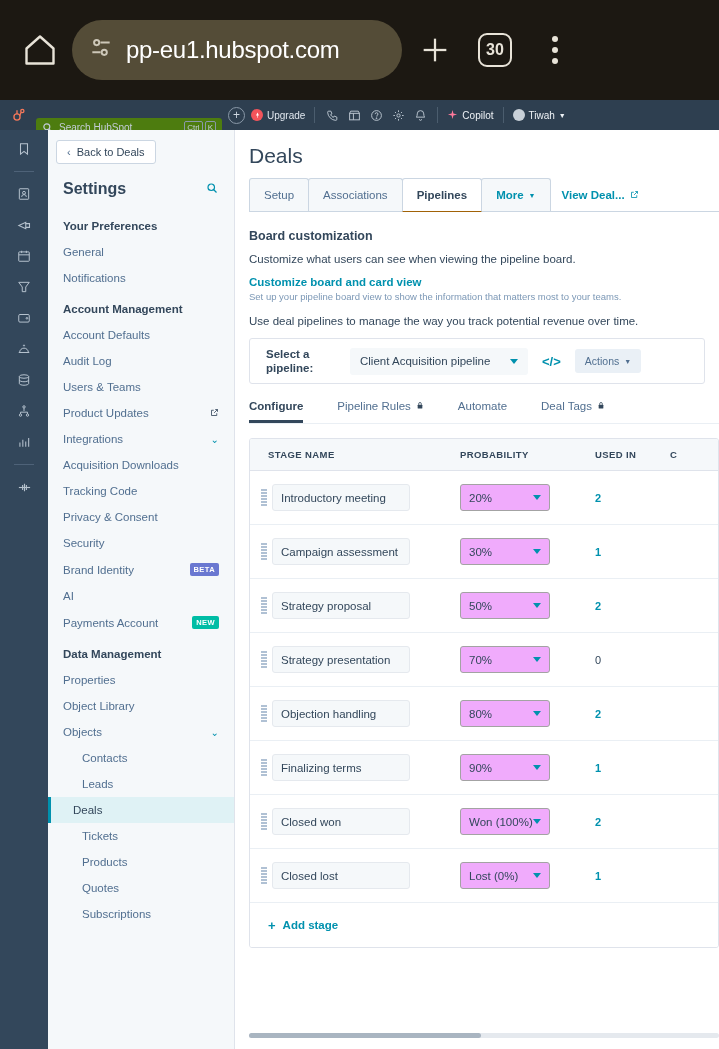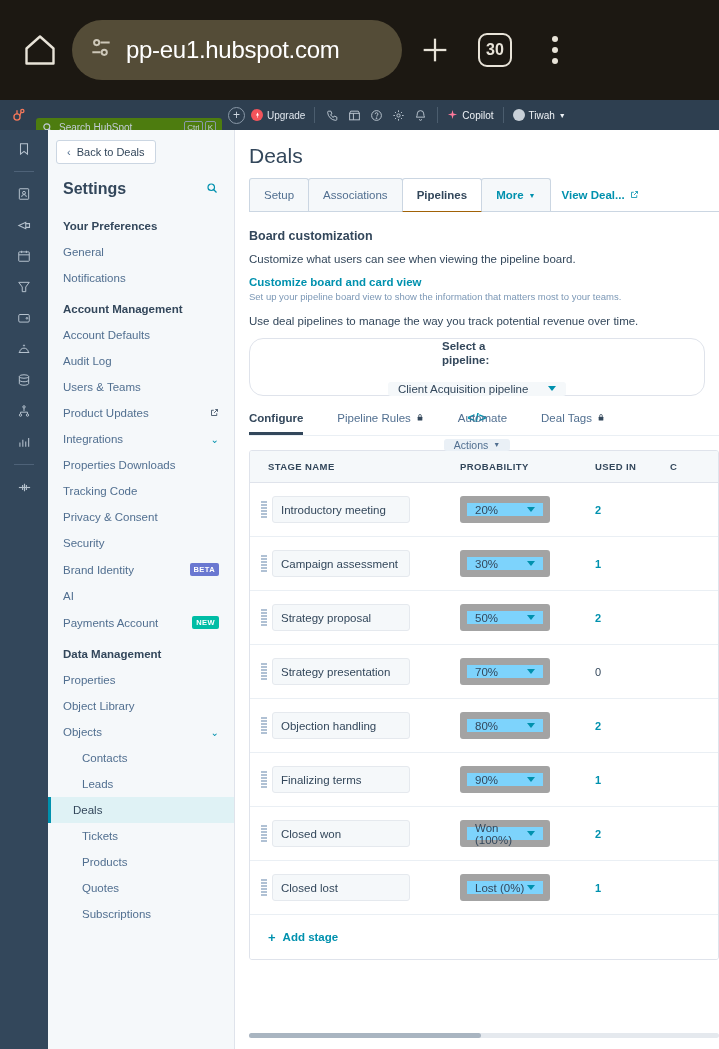--- a/index.html
+++ b/index.html
@@ -184,25 +184,24 @@
     padding: 0 12px;
     text-align: center;
   }
 
   .sec-head { font-size: 12.5px; font-weight: bold; color: #33475b; margin: 17px 0 10px 0; }
   .sec-text { font-size: 11.5px; color: #33475b; margin-bottom: 11px; }
   .link-head { font-size: 11.5px; font-weight: bold; color: #0091ae; margin-bottom: 3px; }
   .link-sub { font-size: 9.5px; color: #7c98b6; margin-bottom: 13px; }
 
   .pipeline-box {
-    border: 1px solid #dfe3eb; border-radius: 14px;
-    height: 58px; display: flex; align-items: center;
+    border: 1px solid #dfe3eb; border-radius: 3px;
+    height: 46px; display: flex; align-items: center;
     padding: 0 16px; gap: 14px;
     margin-right: 14px;
-    flex-direction: column;
   }
   .pipeline-label { font-size: 11.5px; font-weight: bold; color: #33475b; width: 70px; line-height: 1.25; }
   .pipeline-select {
     background: #f5f8fa; border: 1px solid transparent; border-radius: 3px;
     height: 27px; width: 178px;
     display: flex; align-items: center; justify-content: space-between;
     padding: 0 9px;
     font-size: 11.5px; color: #33475b;
   }
   .code-icon { color: #0091ae; font-size: 13px; font-weight: bold; }
@@ -251,21 +250,21 @@
   .grip i { width: 6px; height: 1.5px; background: #b0c1d4; display:block; }
   .cell-stage { width: 188px; }
   .stage-input {
     background: #f5f8fa; border: 1px solid #e5e9ee; border-radius: 3px;
     height: 27px; width: 138px;
     display: flex; align-items: center; padding: 0 8px;
     font-size: 11.5px; color: #33475b;
   }
   .cell-prob { width: 135px; }
   .prob-select {
-    background: #7dd3fc; border: 7px solid #a3a3a3; border-radius: 3px;
+    background: #f0abfc; border: 1px solid #a3a3a3; border-radius: 3px;
     height: 27px; width: 90px;
     display: flex; align-items: center; justify-content: space-between;
     padding: 0 8px;
     font-size: 11.5px; color: #33475b;
   }
   .cell-used { width: 75px; font-size: 11px; font-weight: bold; color: #0091ae; }
   .cell-used.zero { color: #33475b; font-weight: normal; }
   .caret { width:0;height:0;border-left:4.5px solid transparent;border-right:4.5px solid transparent;border-top:5px solid #0091ae; }
   .add-stage-row {
     height: 44px; display: flex; align-items: center;
@@ -517,21 +516,21 @@
               <path d="M14 4h6v6"></path>
               <path d="M20 4L11 13"></path>
               <path d="M18 14v6H4V6h6"></path>
             </svg></span>
         </div>
         <div class="nav-item">
           <span>Integrations</span>
           <span class="chev-teal">⌄</span>
         </div>
         <div class="nav-item">
-          <span>Properties Downloads</span>
+          <span>Acquisition Downloads</span>
         </div>
         <div class="nav-item">
           <span>Tracking Code</span>
         </div>
         <div class="nav-item">
           <span>Privacy &amp; Consent</span>
         </div>
         <div class="nav-item">
           <span>Security</span>
         </div>

